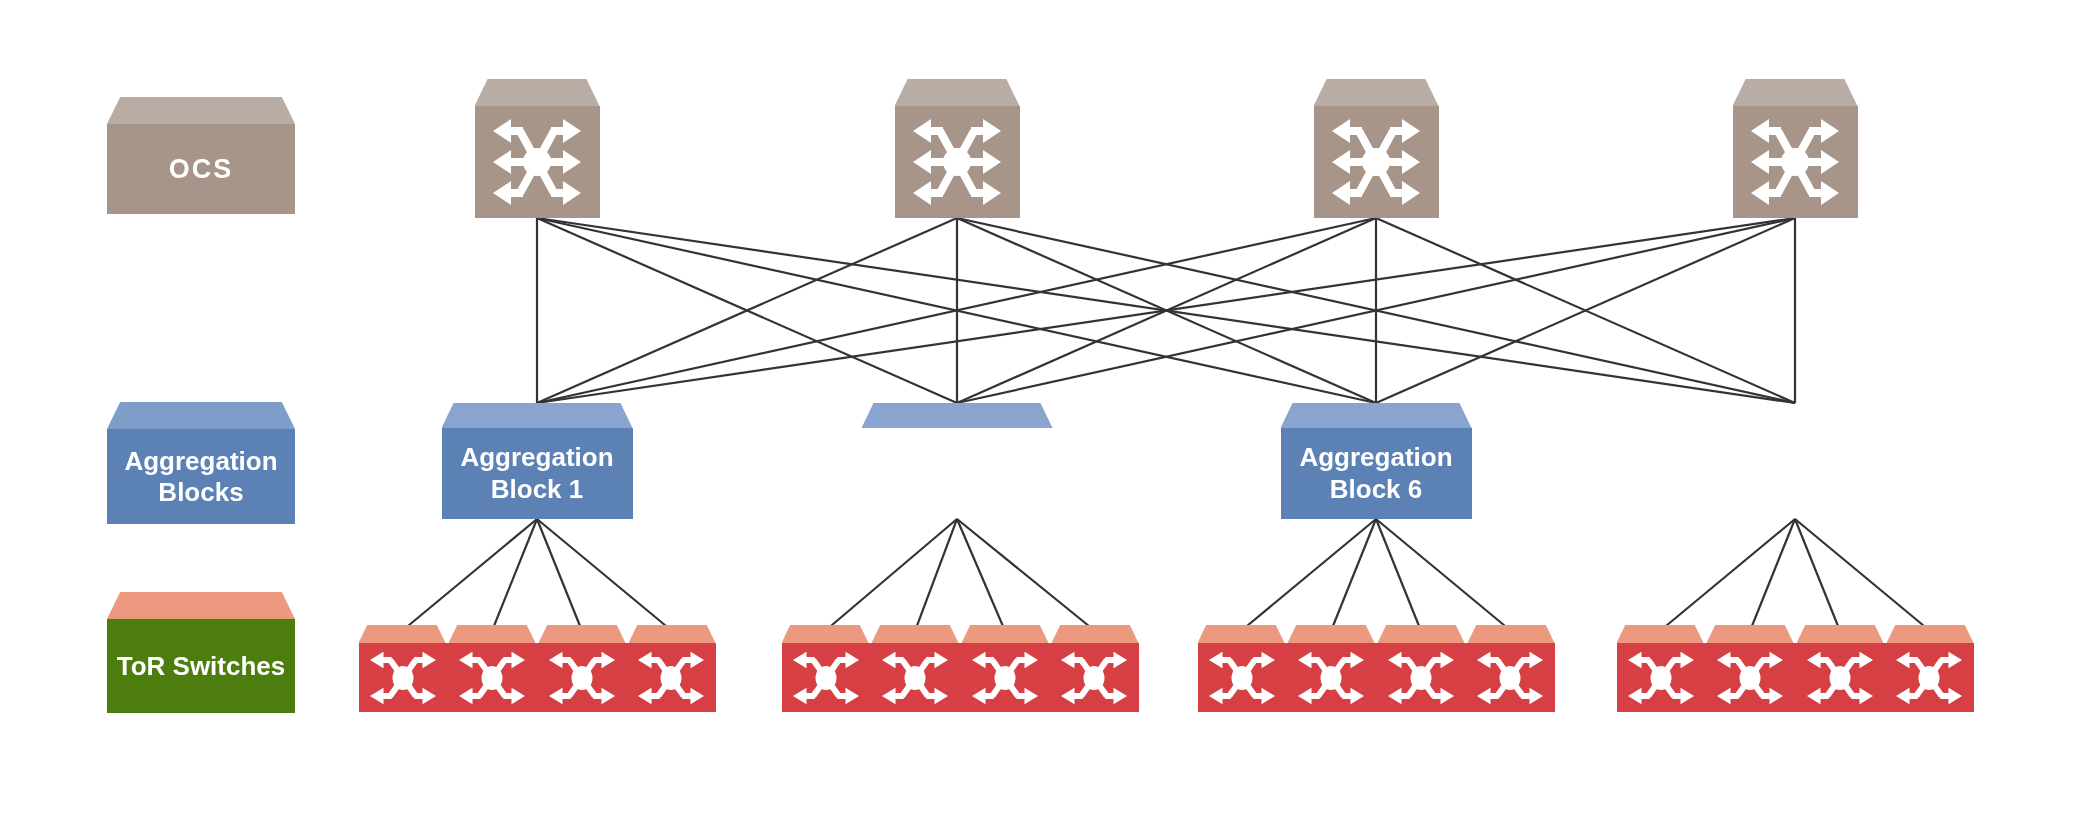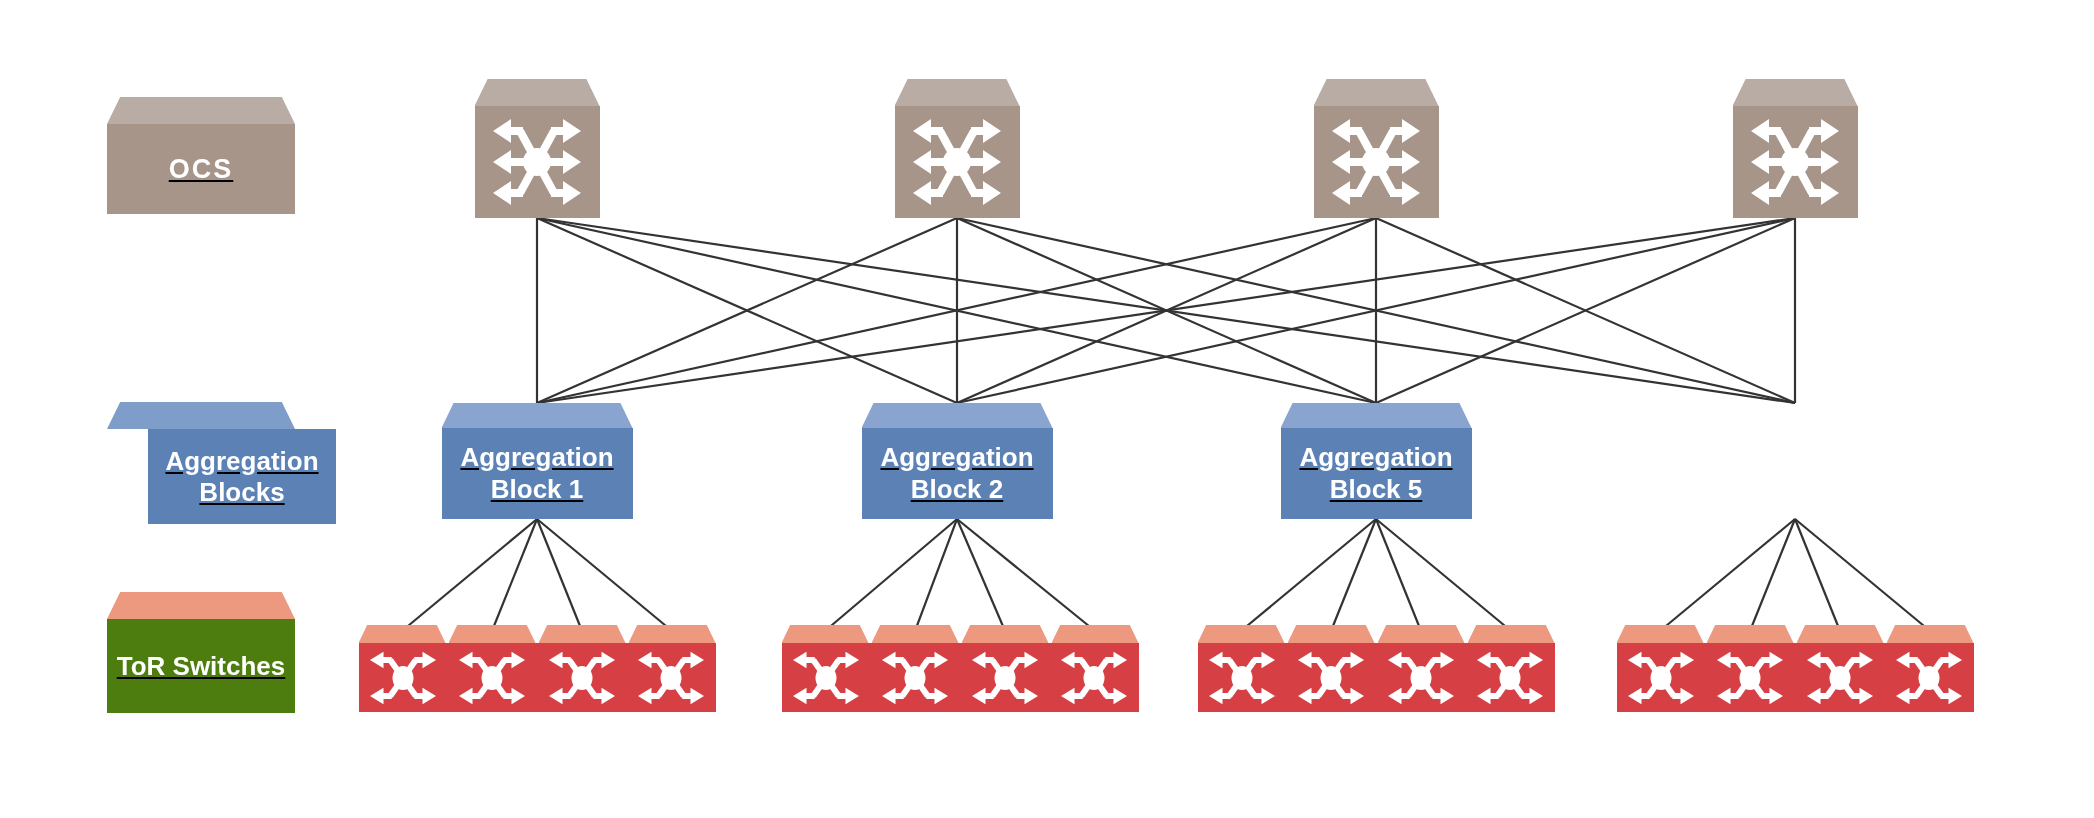--- a/index.html
+++ b/index.html
@@ -3,21 +3,21 @@
 <meta charset="utf-8">
 <style>
   html,body{margin:0;padding:0;}
   body{
     width:2094px;height:818px;position:relative;overflow:hidden;
     background:#ffffff;
     font-family:"Liberation Sans", sans-serif;
   }
   #stage{position:absolute;inset:0;}
   #wires{position:absolute;left:0;top:0;z-index:0;}
-  .node{position:absolute;z-index:1;text-decoration:underline;}
+  .node{position:absolute;z-index:1;}
 
   
   .box3d .top{width:100%;}
   .box3d .front{width:100%;display:flex;align-items:center;justify-content:center;
     color:#ffffff;font-weight:bold;text-align:center;}
 
   
   .legend{left:107px;width:188px;}
   .legend .top{height:27px;clip-path:polygon(7% 0,93% 0,100% 100%,0 100%);}
   .legend-ocs{top:97px;}
@@ -26,21 +26,21 @@
   .legend-agg .front{height:95px;font-size:26px;line-height:1.18;}
   .legend-tor{top:592px;}
   .legend-tor .front{height:94px;font-size:26px;line-height:1.18;}
 
   
   .taupe .top{background:#b9aca4;}
   .taupe .front{background:#a69588;}
   .blue .top{background:#8aa4d0;}
   .blue .front{background:#5b81b5;}
   .blue-legend .top{background:#7f9dc9;}
-  .blue-legend .front{background:#5b81b5;margin-left:41px;}
+  .blue-legend .front{background:#5b81b5;}
   .red .top{background:#ec997f;}
   .red .front{background:#4d7c0f;}
 
   
   .c1{left:537px;} .c2{left:957px;} .c3{left:1376px;} .c4{left:1795px;}
   .r1{left:537px;} .r2{left:960px;} .r3{left:1376px;} .r4{left:1795px;}
 
   
   .ocs-node{top:79px;width:125px;height:139px;margin-left:-62.5px;}
   .ocs-node .top{height:27px;clip-path:polygon(10.5% 0,89.5% 0,100% 100%,0 100%);}
@@ -184,25 +184,24 @@
         </svg>
     </div>
   </div>
 
   <div class="node box3d agg-node blue c1">
     <div class="top"></div>
     <div class="front">Aggregation Block 1</div>
   </div>
   <div class="node box3d agg-node blue c2">
     <div class="top"></div>
-    <div class="front">Aggregation Block 2</div>
   </div>
   <div class="node box3d agg-node blue c3">
     <div class="top"></div>
-    <div class="front">Aggregation Block 5</div>
+    <div class="front">Aggregation Block 6</div>
   </div>
 
   <div class="node tor-row r1">
     <div class="tor-tops">
         <div class="cell-top"></div>
         <div class="cell-top"></div>
         <div class="cell-top"></div>
         <div class="cell-top"></div>
       </div>
     <div class="tor-front">

